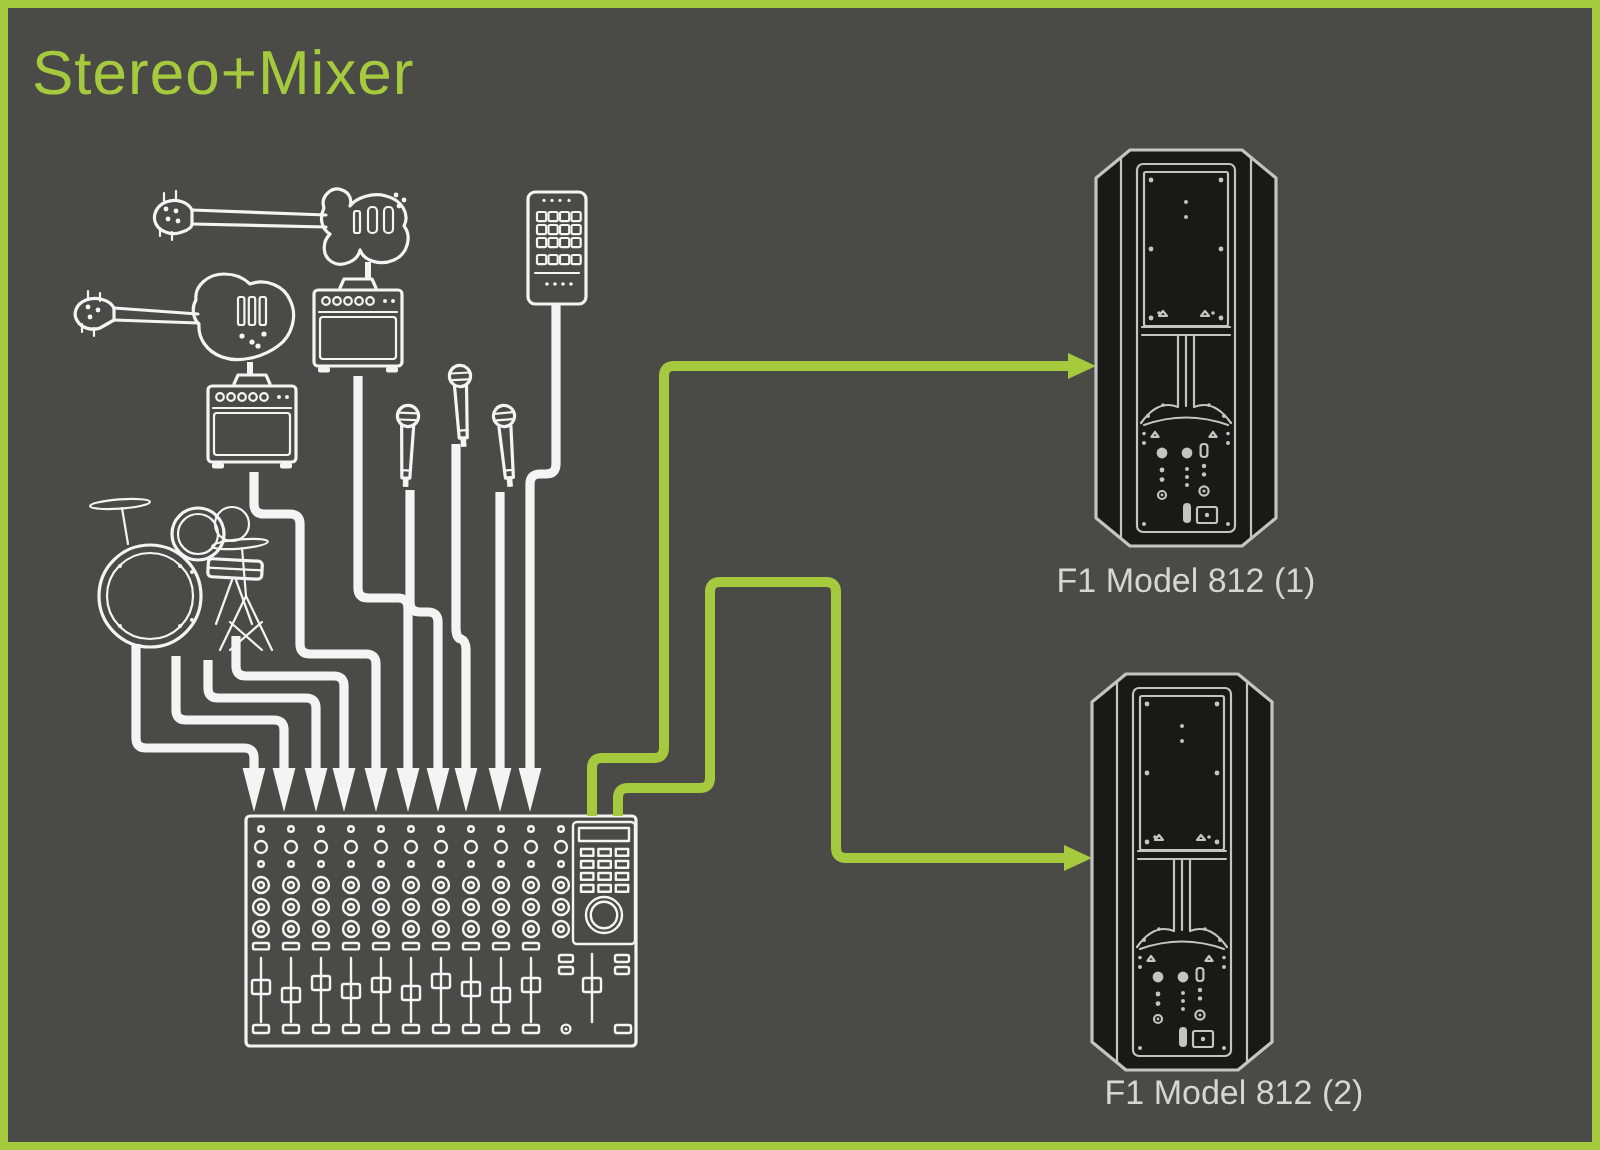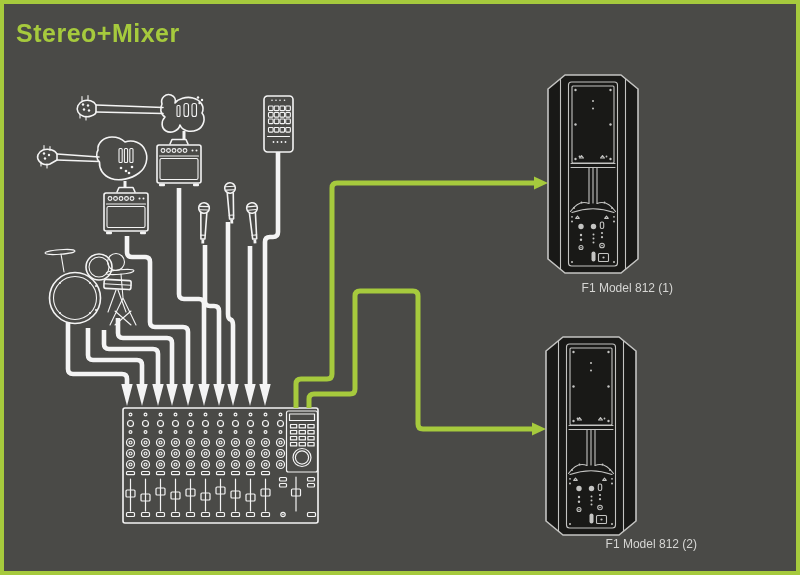--- a/index.html
+++ b/index.html
@@ -5,26 +5,26 @@
   html,body{margin:0;padding:0;background:#2e2e2c}
   .frame{
     position:relative;width:800px;height:575px;
     background:var(--bg,#4a4a47);
     box-shadow:inset 0 0 0 4px var(--accent,#a6ca3d);
     overflow:hidden;
     font-family:"Liberation Sans",sans-serif;
   }
   .title{
     position:absolute;left:16px;top:19px;
-    font-size:25px;font-weight:bold;letter-spacing:.5px;
+    font-size:31px;font-weight:normal;letter-spacing:.5px;
     color:var(--accent,#a6ca3d);
   }
   .spk-label{
-    position:absolute;width:160px;text-align:right;
-    font-size:12px;color:var(--label,#d6d6d4);
+    position:absolute;width:160px;text-align:center;
+    font-size:17px;color:var(--label,#d6d6d4);
   }
   svg{position:absolute;left:0;top:0}
   .ln{stroke:var(--line,#f4f4f4);fill:none;stroke-width:1.6;stroke-linecap:round;stroke-linejoin:round}
   .ln-thin{stroke:var(--line,#f4f4f4);fill:none;stroke-width:1.1;stroke-linecap:round;stroke-linejoin:round}
   .fillw{fill:var(--line,#f4f4f4);stroke:none}
   .cable{stroke:var(--line,#f4f4f4);fill:none;stroke-width:4.6;stroke-linecap:butt}
   .link{stroke:var(--line,#f4f4f4);fill:none;stroke-width:3}
   .gcable{stroke:var(--accent,#a6ca3d);fill:none;stroke-width:5;stroke-linecap:butt}
   .gfill{fill:var(--accent,#a6ca3d);stroke:none}
   .spk-body{fill:var(--speaker-fill,#191917);stroke:var(--detail,#c4c4c2);stroke-width:1.6;stroke-linejoin:round}

